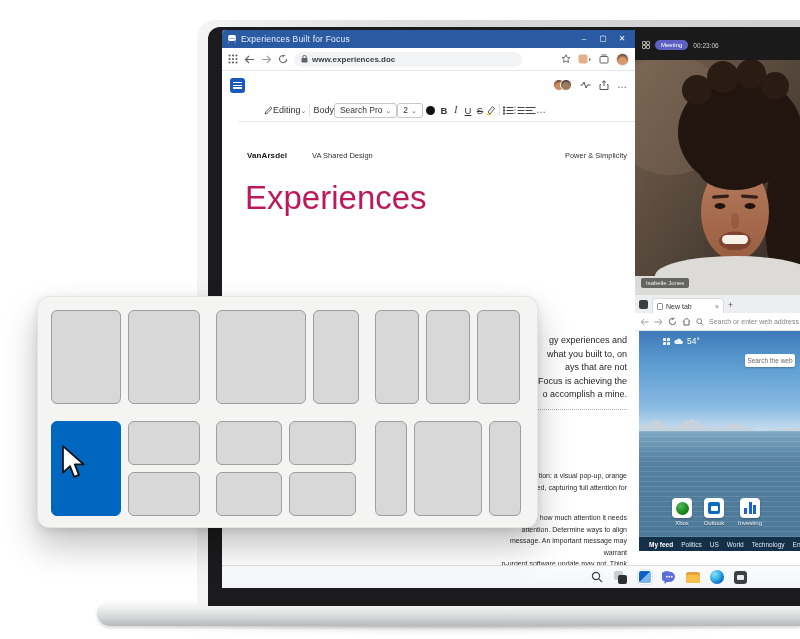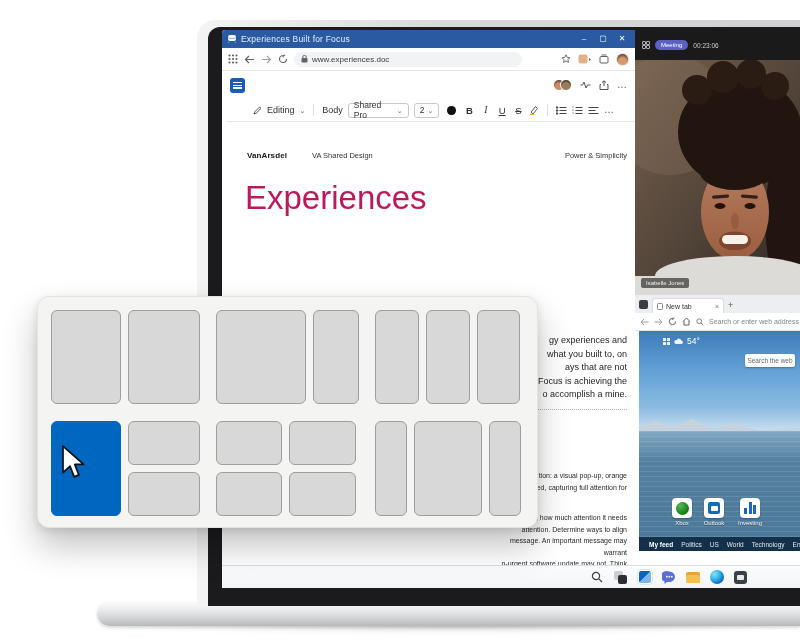--- a/index.html
+++ b/index.html
@@ -32,38 +32,38 @@
     background:linear-gradient(180deg,#fff 0%,#dce7f7 100%); }
   .tb-title { font-size:8.5px; color:#e9effb; letter-spacing:.2px; }
   .tb-sp { flex:1; }
   .tb-ctl { width:14px; text-align:center; font-size:8px; color:#fff; line-height:18px; cursor:default; }
 
   .chrome { position:absolute; left:0; top:18px; width:100%; height:23px; background:#fff;
     border-bottom:1px solid #e4e6e9; display:flex; align-items:center; padding:0 6px; gap:6px; }
   .cicon { flex:none; display:flex; align-items:center; justify-content:center; }
   .addressbar { width:228px; height:15px; border-radius:8px; background:#f1f3f4;
     display:flex; align-items:center; gap:4px; padding:0 7px; flex:none; }
-  .url { font-size:8px; color:#3c4043; white-space:nowrap; }
+  .url { font-size:8px; color:#3c4043; white-space:nowrap;font-weight:bold; }
   .chrome-right { margin-left:auto; display:flex; align-items:center; gap:7px; }
   .avatar1 { width:13px; height:13px; border-radius:50%;
     background:radial-gradient(circle at 50% 70%, #d79a6c 40%, #6d4a33 75%); border:1px solid #e0e0e0; }
 
   .wordheader { position:absolute; left:0; top:41px; width:100%; height:28px; background:#fff;
     display:flex; align-items:center; padding:0 8px; }
   .word-logo { width:15px; height:15px; border-radius:3px; background:#185abd; position:relative; flex:none; }
   .word-logo::after { content:""; position:absolute; left:3px; top:4px; width:9px; height:7px;
     background:linear-gradient(180deg,#fff 0 1.5px, transparent 1.5px 2.8px, #fff 2.8px 4.3px, transparent 4.3px 5.5px, #fff 5.5px 7px); }
   .wh-right { margin-left:auto; display:flex; align-items:center; gap:8px; }
   .pav { width:12px; height:12px; border-radius:50%; border:1px solid #fff; }
   .pav.a { background:radial-gradient(circle at 50% 70%, #c98a5e 45%, #54382a 80%); }
   .pav.b { background:radial-gradient(circle at 50% 65%, #9c7b5e 45%, #2e2620 80%); margin-left:-5px; }
   .wh-more, .tbr-more { font-size:10px; color:#555; line-height:10px; }
 
-  .toolbar { position:absolute; left:5px; top:69px; width:100%; height:23px; background:#fff;
-    border-bottom:1px solid #e6e8ea; display:flex; align-items:center; padding:0 26px; gap:5px; }
+  .toolbar { position:absolute; left:16px; top:69px; width:100%; height:23px; background:#fff;
+    border-bottom:1px solid #e6e8ea; display:flex; align-items:center; padding:0 26px; }
   .tbr-label { font-size:9px; color:#333; }
   .chev { font-size:7px; color:#666; line-height:7px; }
   .vsep { width:1px; height:12px; background:#e0e0e0; margin:0 3px; }
   .selbox { border:1px solid #c6c8cc; border-radius:3px; height:15px; display:flex;
     align-items:center; padding:0 5px; gap:3px; font-size:8.5px; color:#333; }
   .color-dot { width:9px; height:9px; border-radius:50%; background:#101010; margin:0 3px; }
   .fmt { width:12px; text-align:center; font-size:9.5px; color:#333; }
   .fmt.b { font-weight:bold; }
   .fmt.i { font-style:italic; font-family:"Liberation Serif",serif; }
   .fmt.u { text-decoration:underline; }
@@ -277,21 +277,21 @@
         <span class="cicon">
           <svg width="9" height="9" viewBox="0 0 9 9">
               <path d="M1 8 L1.8 5.8 L6.6 1 L8 2.4 L3.2 7.2 Z" fill="none" stroke="#444" stroke-width="0.9"></path>
             </svg>
         </span>
         <span class="tbr-label">Editing</span>
         <span class="chev">⌄</span>
         <span class="vsep"></span>
         <span class="tbr-label">Body</span>
         <span class="selbox">
-          <span>Shared Pro</span>
+          <span>Search Pro</span>
           <span class="chev">⌄</span>
         </span>
         <span class="selbox">
           <span>2</span>
           <span class="chev">⌄</span>
         </span>
         <span class="color-dot"></span>
         <span class="fmt b">B</span>
         <span class="fmt i">I</span>
         <span class="fmt u">U</span>

